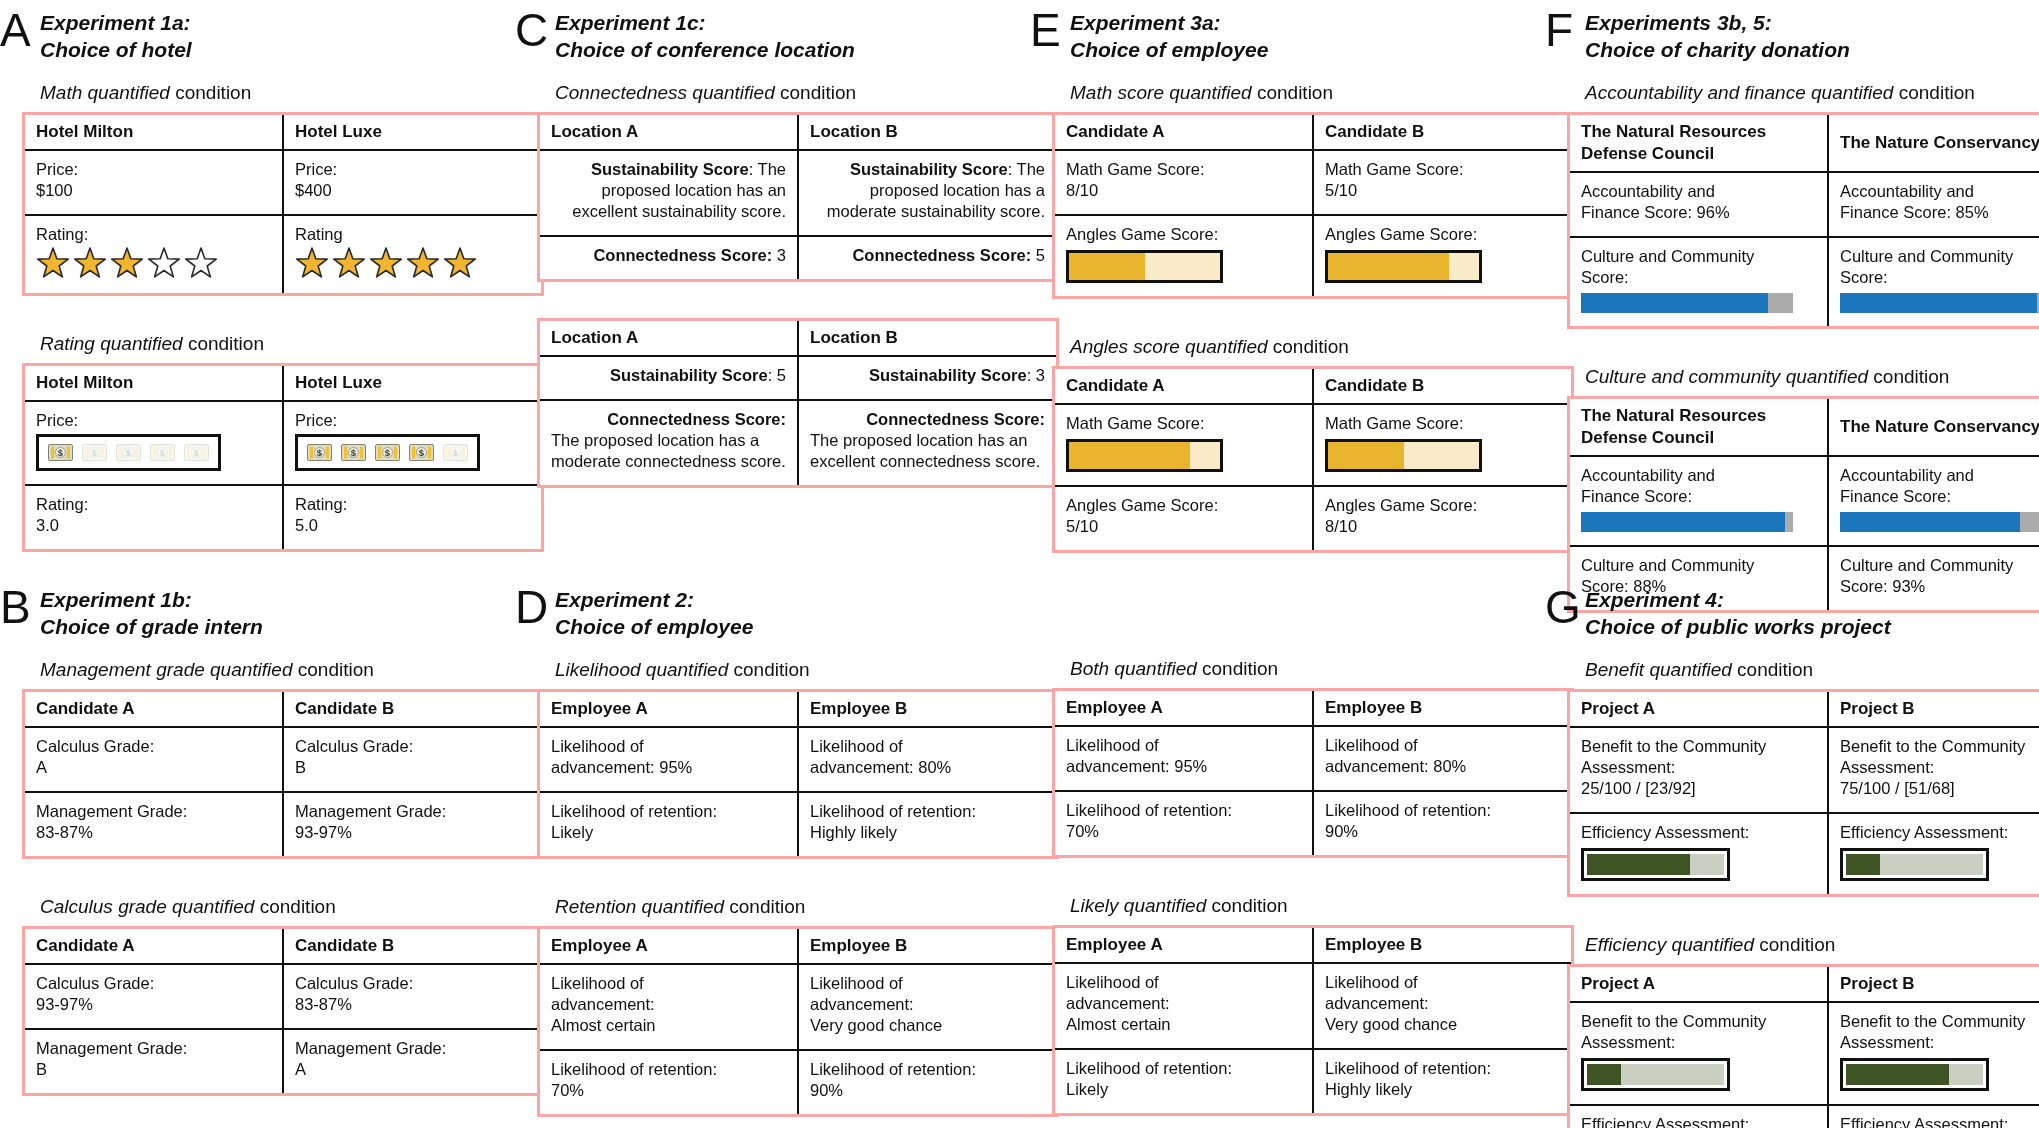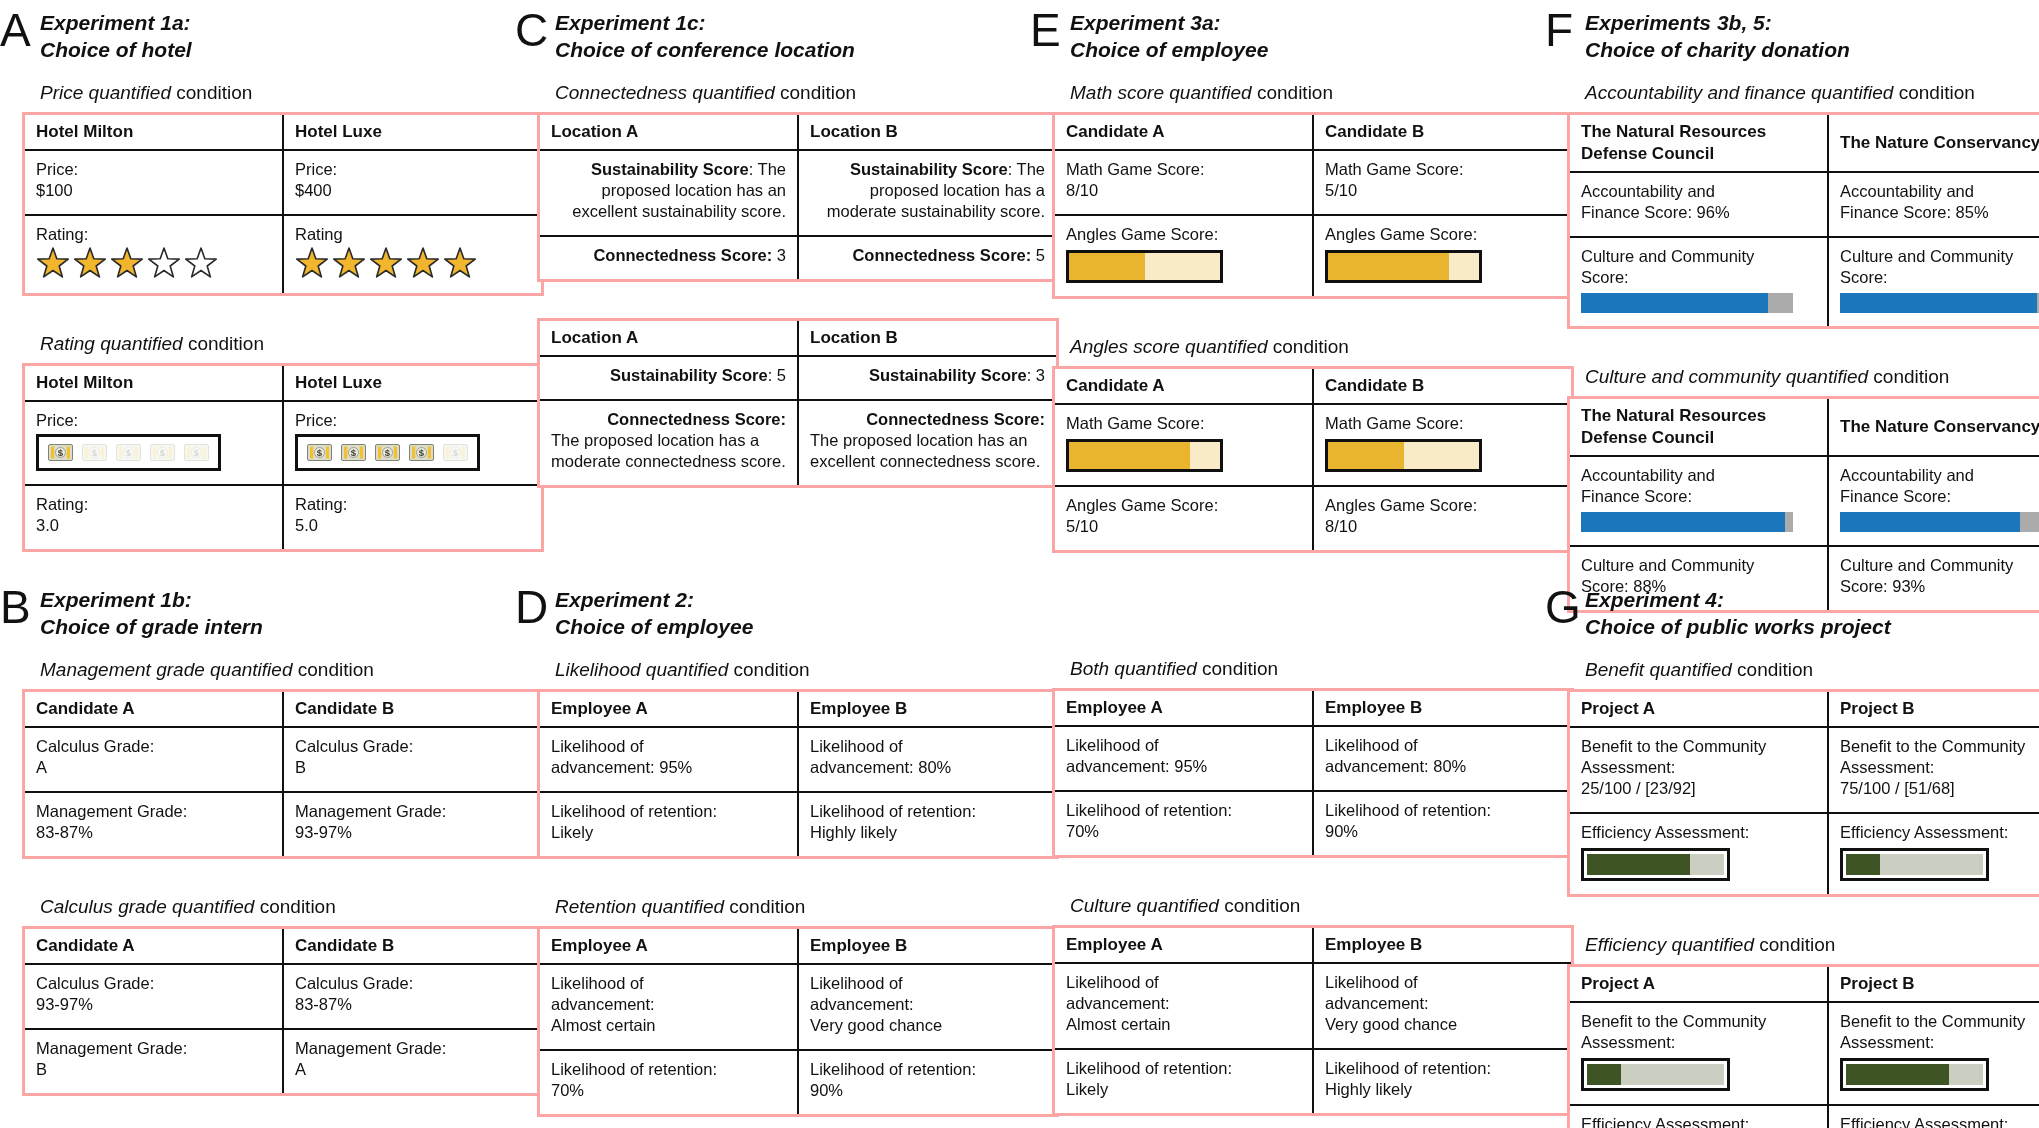--- a/index.html
+++ b/index.html
@@ -39,21 +39,21 @@
 <div class="figure">
     <div class="panel" style="grid-area: 1 / 1;">
       <div class="panel-header">
         <span class="panel-letter">A</span>
         <div class="panel-title">
           <div class="title-line">Experiment 1a:</div>
           <div class="title-line">Choice of hotel</div>
         </div>
       </div>
       <div class="section">
-        <p class="condition-label"><em class="cond-italic">Price quantified</em><span class="cond-rest"> condition</span></p>
+        <p class="condition-label"><em class="cond-italic">Math quantified</em><span class="cond-rest"> condition</span></p>
         <table class="cmp">
           <thead>
             <tr>
               <th>Hotel Milton</th>
               <th>Hotel Luxe</th>
             </tr>
           </thead>
           <tbody>
             <tr>
               <td>
@@ -542,21 +542,21 @@
               </td>
               <td>
                 <p class="cell-line">Likelihood of retention:</p>
                 <p class="cell-line">90%</p>
               </td>
             </tr>
           </tbody>
         </table>
       </div>
       <div class="section">
-        <p class="condition-label"><em class="cond-italic">Culture quantified</em><span class="cond-rest"> condition</span></p>
+        <p class="condition-label"><em class="cond-italic">Likely quantified</em><span class="cond-rest"> condition</span></p>
         <table class="cmp">
           <thead>
             <tr>
               <th>Employee A</th>
               <th>Employee B</th>
             </tr>
           </thead>
           <tbody>
             <tr>
               <td>

